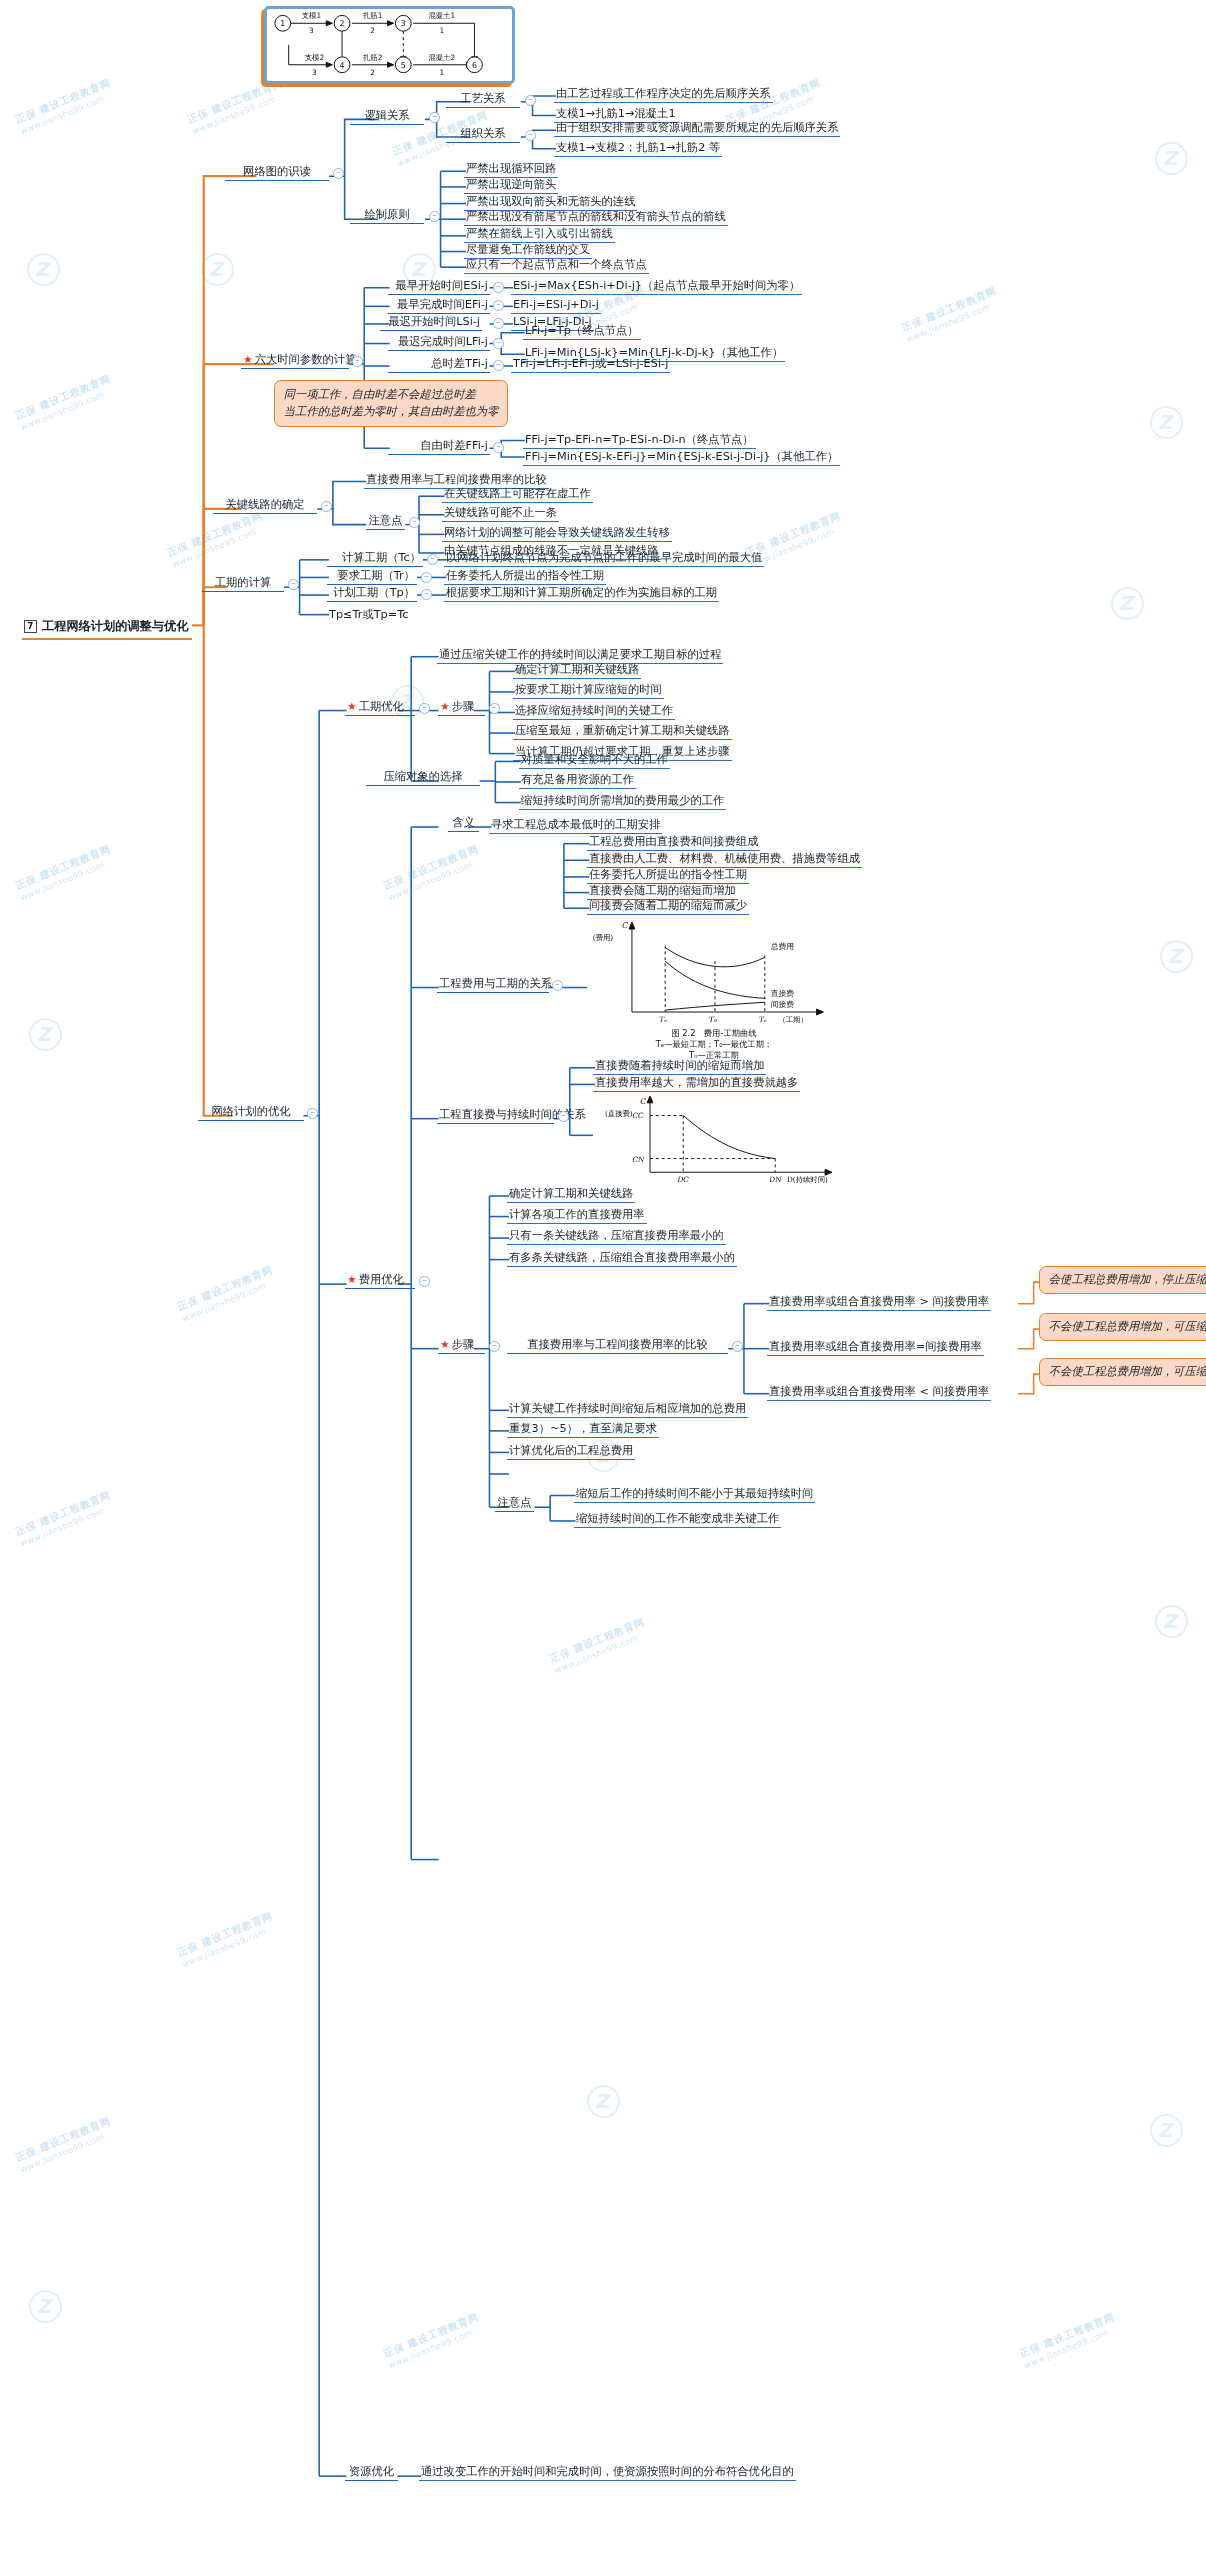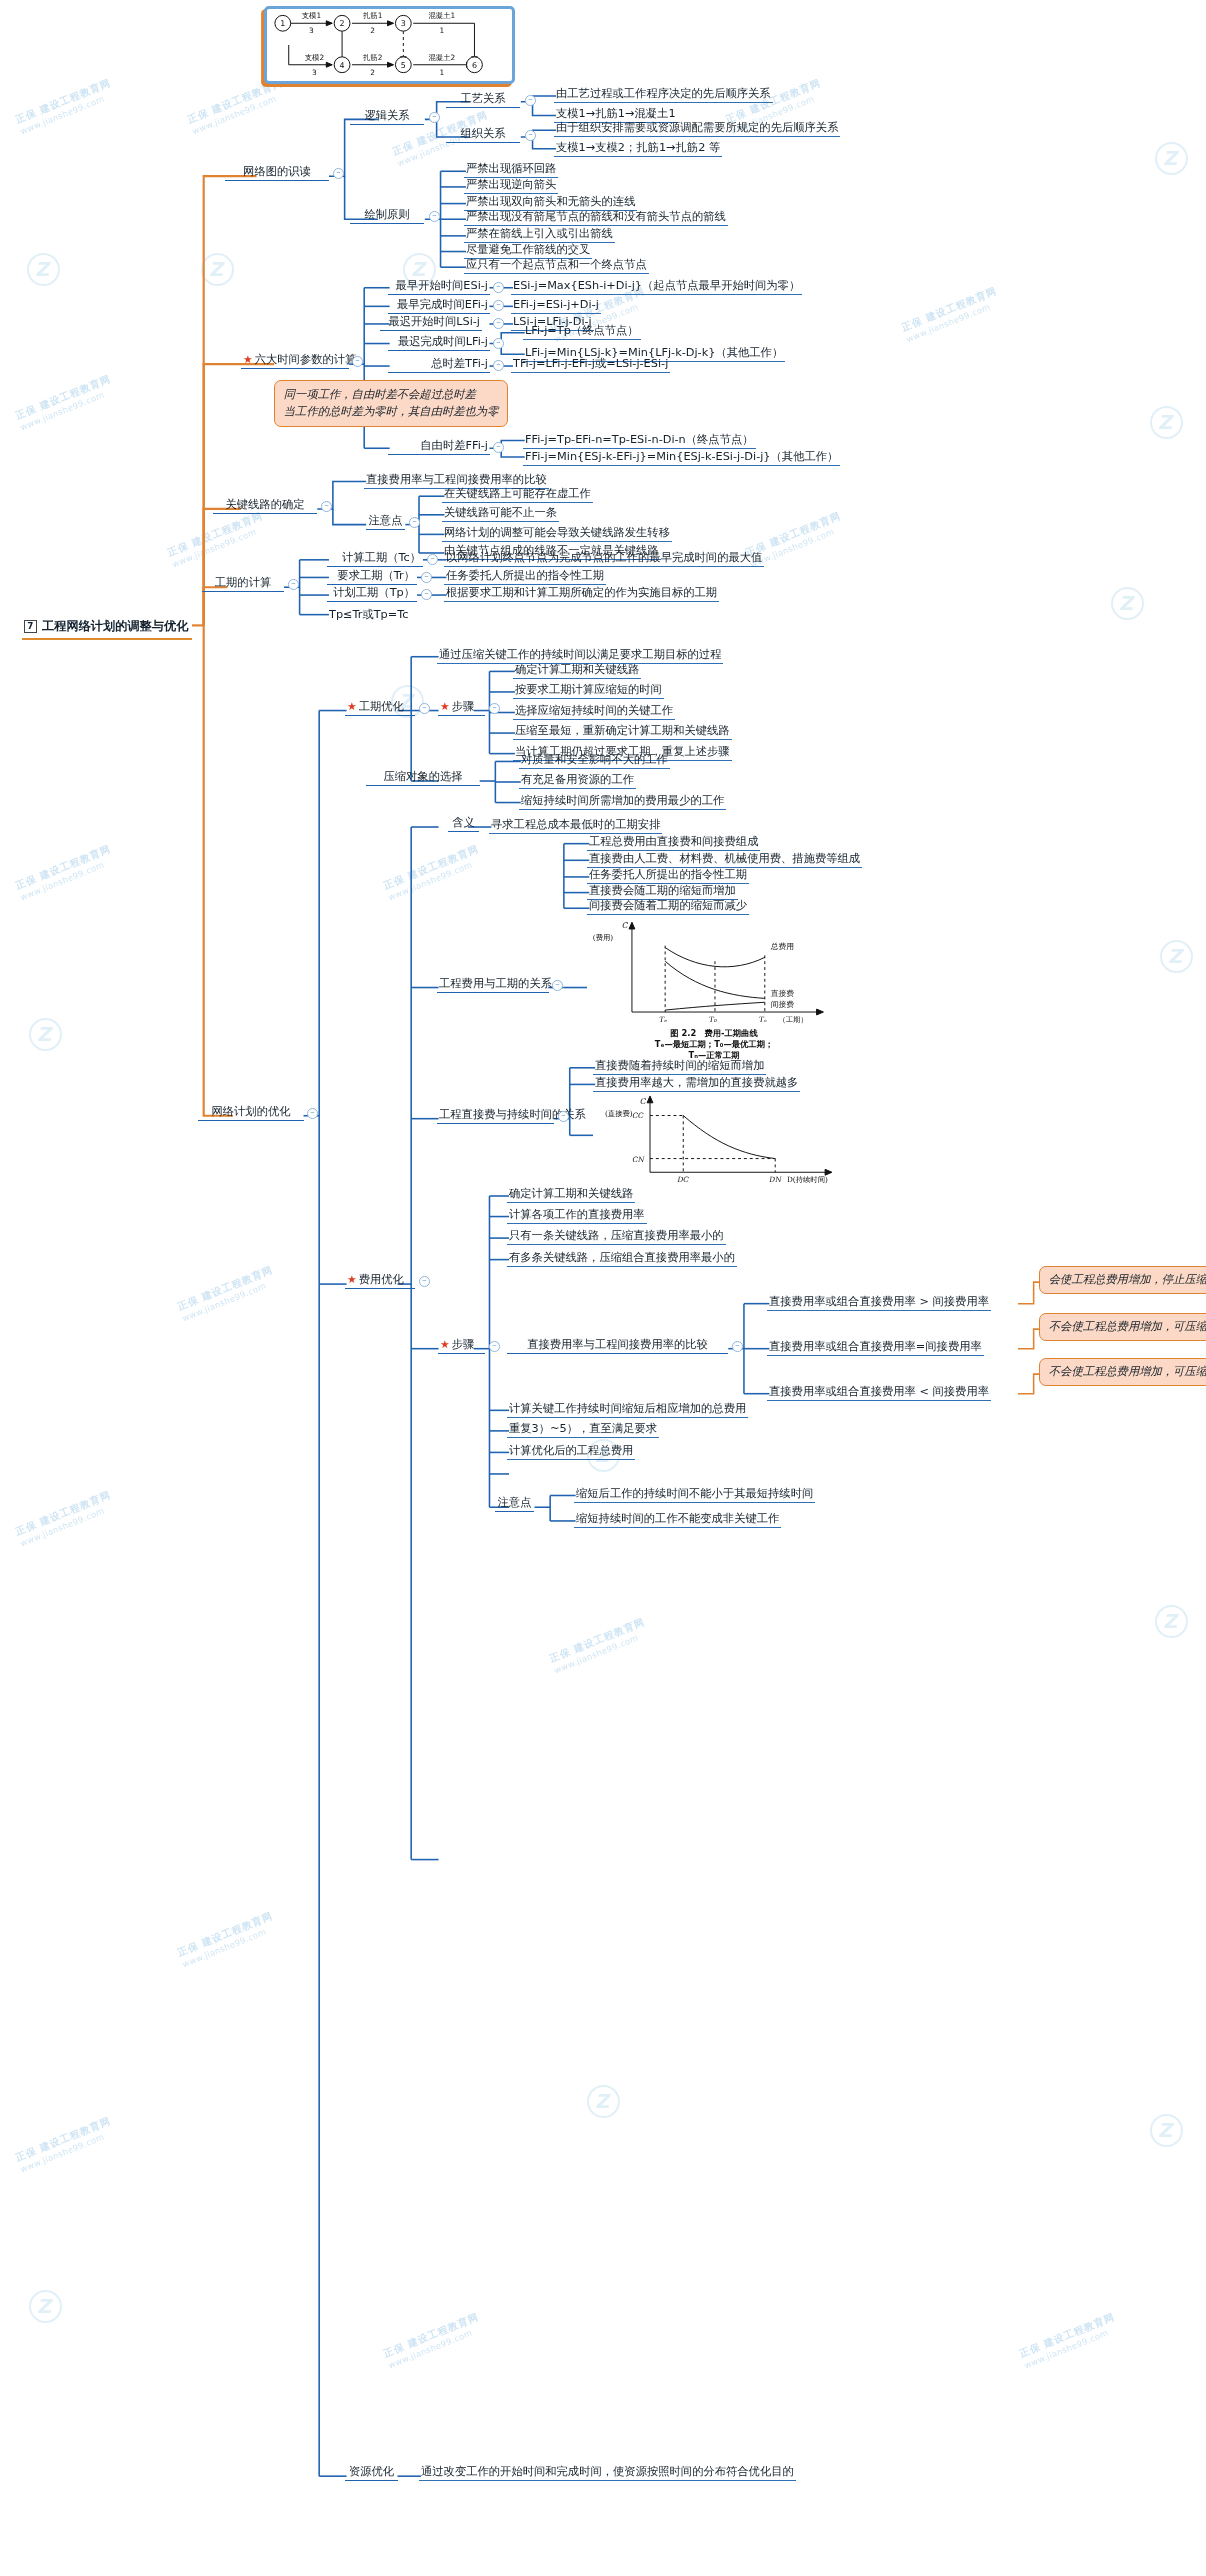--- a/index.html
+++ b/index.html
@@ -57,21 +57,21 @@
 
   
   .netframe {
     position:absolute; border:3.9px solid #6aa4d8; border-radius:4.9px;
     background:#fff;
     box-shadow: -2.9px 2.9px 0 0 #e0822f;
   }
 
   
   .figbox { position:absolute; background:#fff; }
-  .figcap { font-size:8.3px; color:#111; text-align:center; line-height:1.35;font-weight:bold; }
+  .figcap { font-size:8.3px; color:#111; text-align:center; line-height:1.35; }
 
   
   .wm {
     position:absolute; pointer-events:none; opacity:.30;
     transform:rotate(-22deg); transform-origin:left top;
     color:#5fa7d8; font-size:9.8px; font-weight:bold; white-space:nowrap;
   }
   .wm .l1 { letter-spacing:1px; }
   .wm .l2 { font-size:8.3px; font-weight:normal; letter-spacing:0.4px; }
   .wmlogo {

